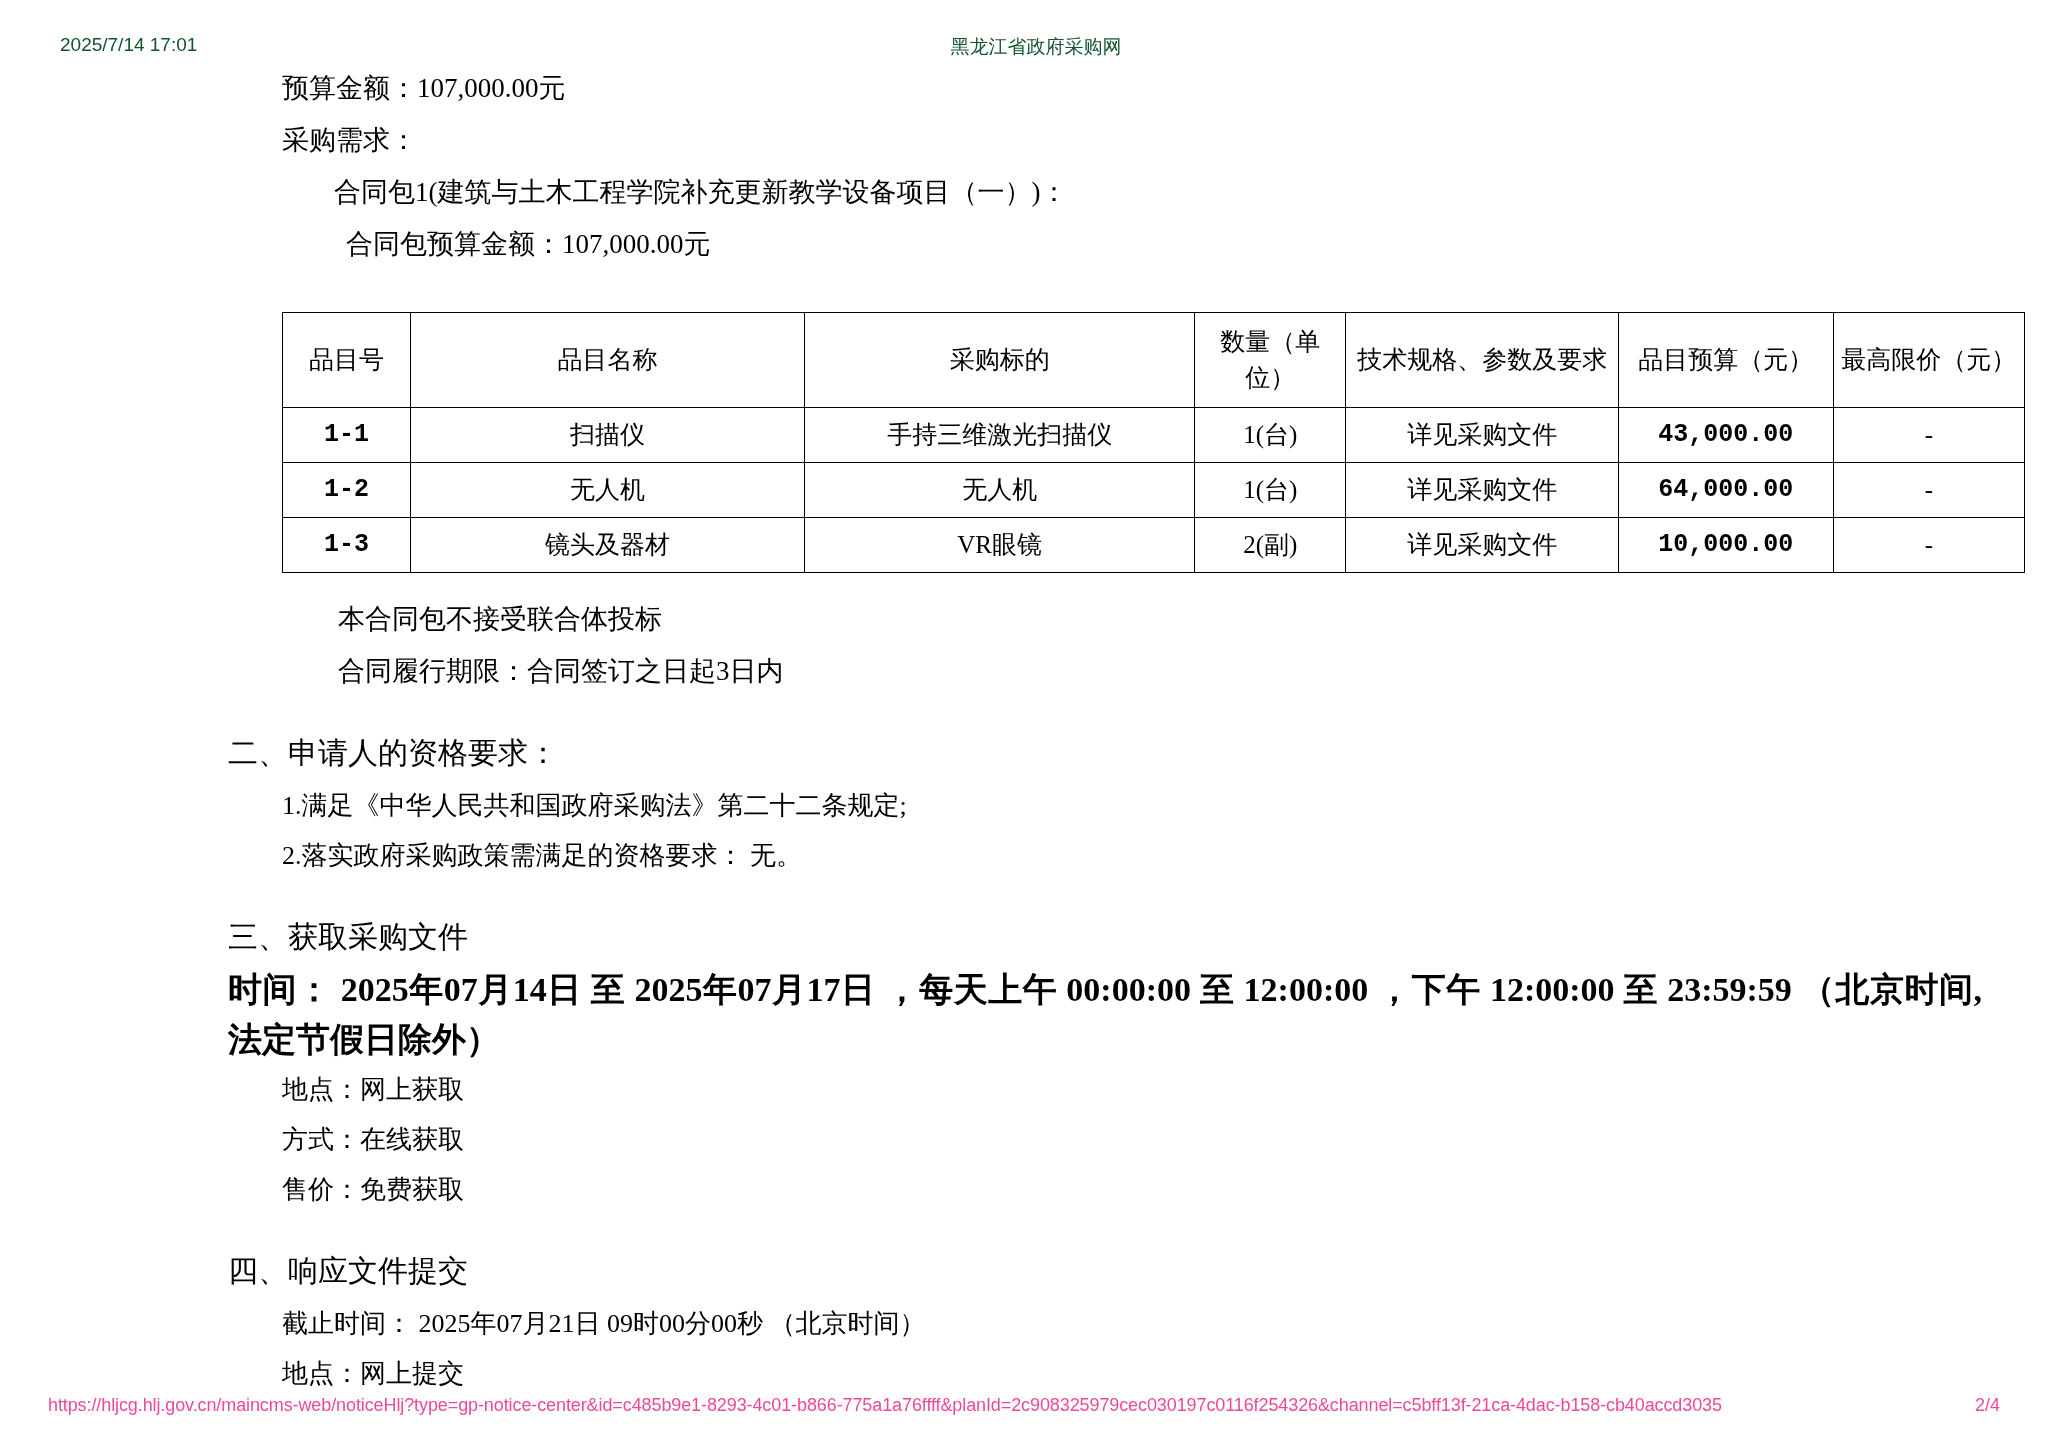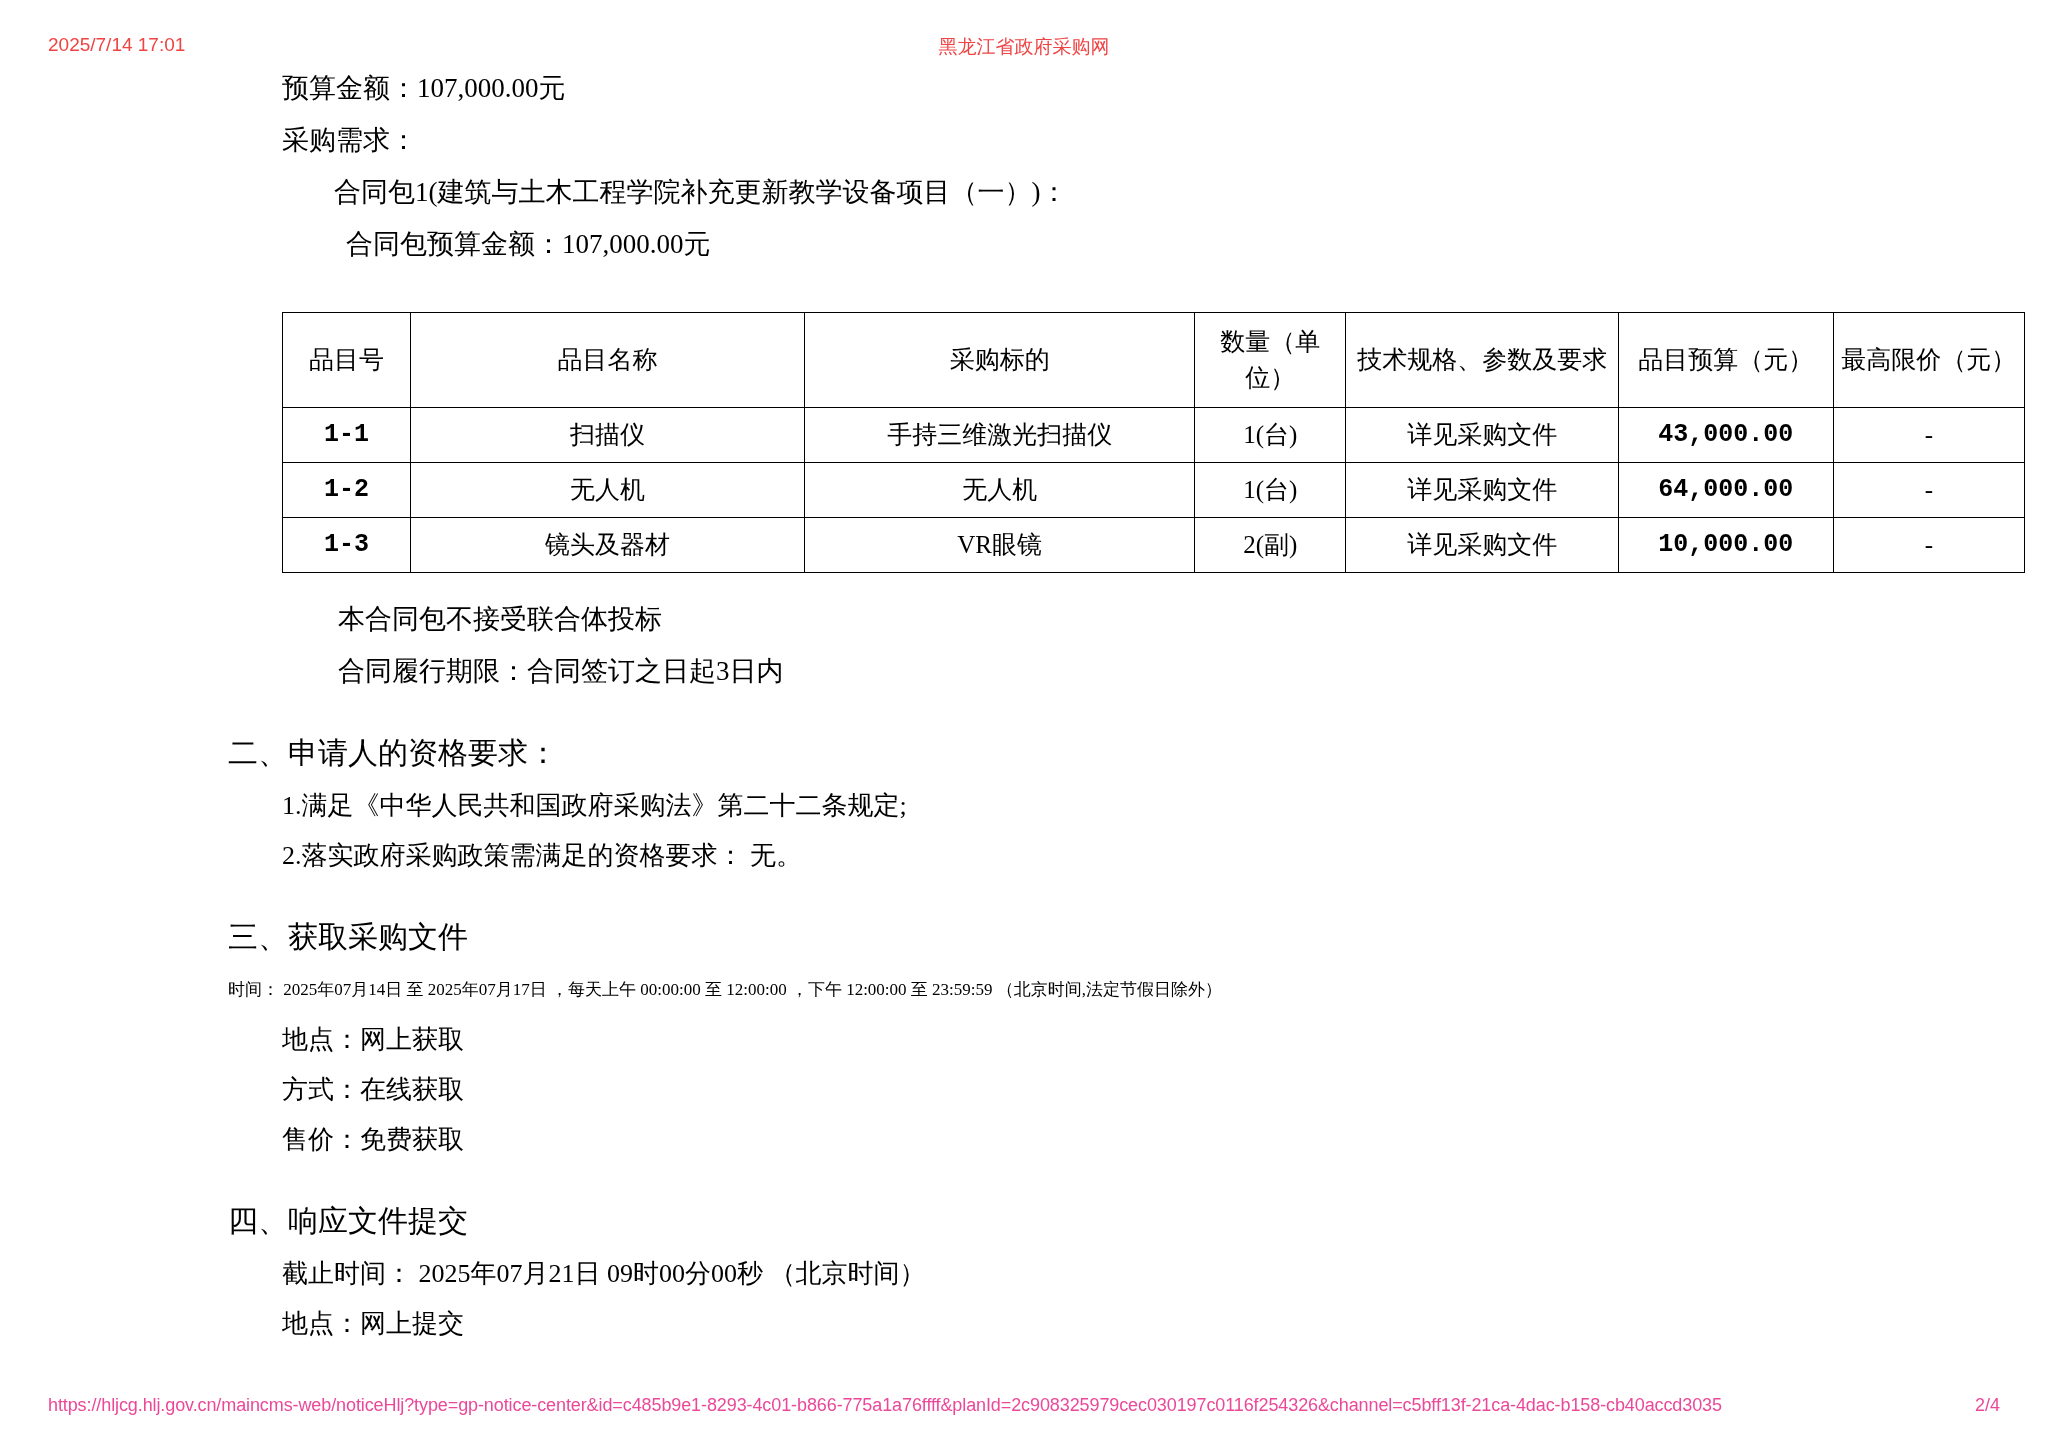--- a/index.html
+++ b/index.html
@@ -13,26 +13,26 @@
     position: relative;
     font-family: "Liberation Serif", "DejaVu Serif", serif;
     color: #000000;
     overflow: hidden;
   }
 
   
   .print-header {
     position: absolute;
     top: 34px;
-    left: 0;
+    left: 12px;
     width: 1635px;
     height: 26px;
     font-family: "Liberation Sans", sans-serif;
     font-size: 19px;
-    color: #ef4444;
+    color: #14532d;
   }
   .print-header .ph-date {
     position: absolute;
     left: 48px;
     top: 0;
     white-space: nowrap;
   }
   .print-header .ph-title {
     position: absolute;
     left: 0;
@@ -90,25 +90,26 @@
     white-space: nowrap;
   }
   .sec-gap-top { margin-top: 28px; }
 
   .para {
     font-size: 26px;
     line-height: 50px;
     padding-left: 282px;
   }
   .para-wrap {
-    font-size: 17px;
+    font-size: 34px;
     line-height: 50px;
     padding-left: 228px;
     padding-right: 66px;
     text-align: justify;
+    font-weight: bold;
   }
 
   
   table.items {
     border-collapse: collapse;
     margin-left: 282px;
     margin-top: 42px;
     margin-bottom: 20px;
     table-layout: fixed;
     width: 1743px;

